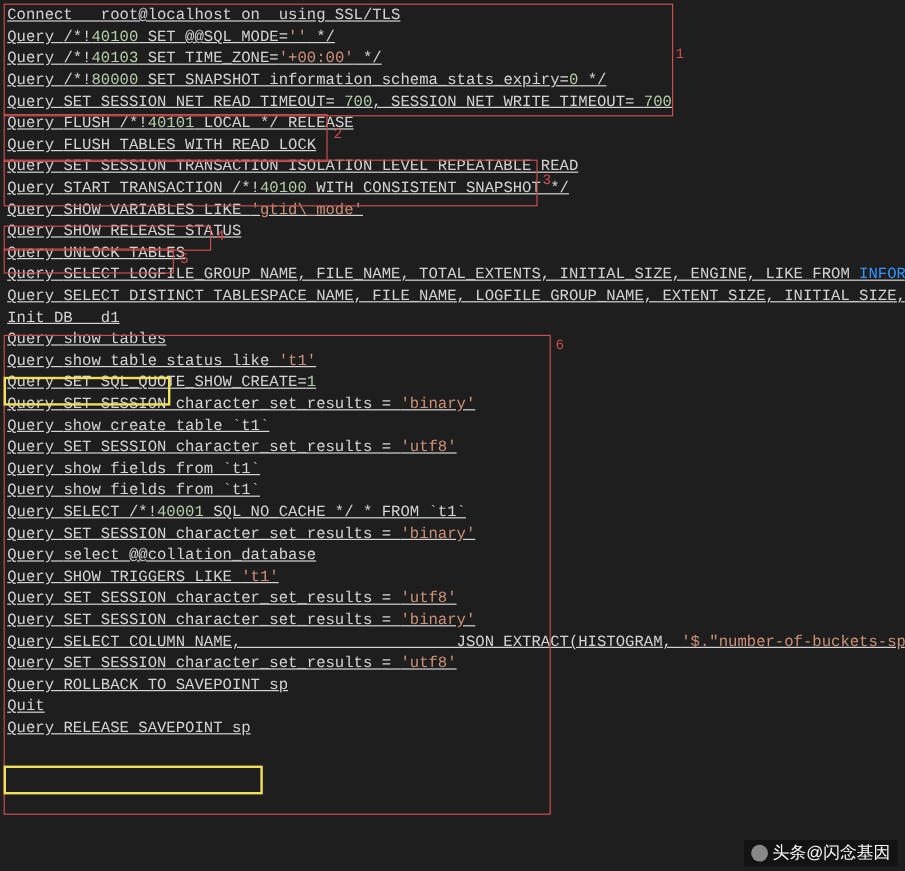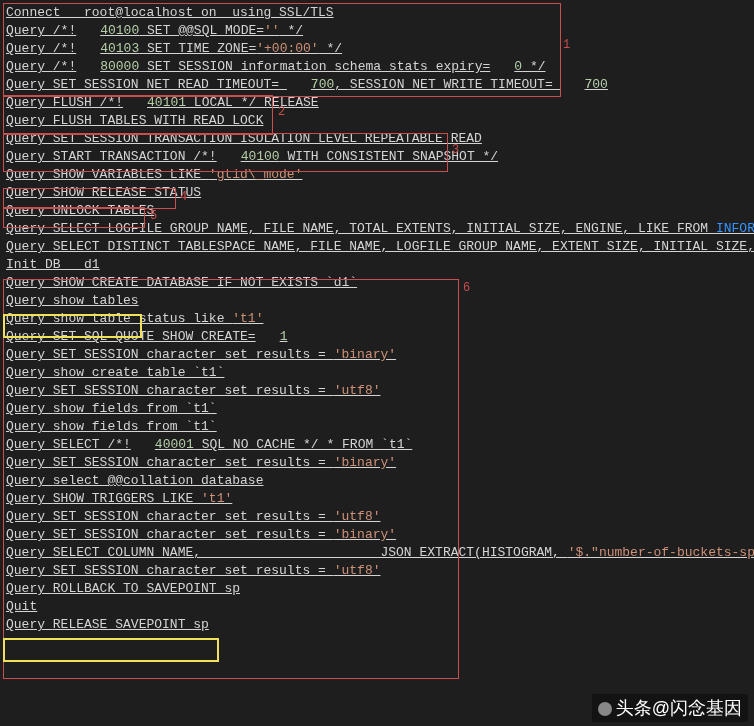--- a/index.html
+++ b/index.html
@@ -17,21 +17,21 @@
   .terminal {
     padding: 4px 6px;
     line-height: 18px;
     text-decoration: underline;
   }
   .line {
     white-space: pre;
     position: relative;
   }
   .kw { color: #d4d4d4; }
-  .num { color: #b5cea8; margin-left: 24px; }
+  .num { color: #b5cea8; }
   .str { color: #ce9178; }
   .info { color: #3794ff; }
   .box {
     position: absolute;
     border: 1px solid #c94e4e;
     pointer-events: none;
     z-index: 5;
   }
   .box-yellow {
     border: 2px solid #f1e05a;
@@ -41,54 +41,53 @@
     color: #c94e4e;
     font-size: 12px;
     z-index: 6;
   }
   .watermark {
     position: absolute;
     right: 6px;
     bottom: 4px;
     color: #fff;
     background: rgba(0,0,0,0.35);
-    font-size: 18px;
+    font-size: 14px;
     padding: 2px 6px;
     z-index: 10;
     font-family: sans-serif;
   }
   .watermark .avatar {
     display:inline-block;
     width:14px; height:14px;
     border-radius:50%;
     background:#888;
     vertical-align:middle;
     margin-right:4px;
   }
 </style>
 </head>
 <body>
 
 <div class="terminal" id="terminal">
     <div class="line"><span class="kw">Connect   </span><span class="kw">root@localhost on  using SSL/TLS</span></div>
     <div class="line"><span class="kw">Query </span><span class="kw">/*!</span><span class="num">40100</span><span class="kw"> SET @@SQL_MODE=</span><span class="str">''</span><span class="kw"> */</span></div>
     <div class="line"><span class="kw">Query </span><span class="kw">/*!</span><span class="num">40103</span><span class="kw"> SET TIME_ZONE=</span><span class="str">'+00:00'</span><span class="kw"> */</span></div>
-    <div class="line"><span class="kw">Query </span><span class="kw">/*!</span><span class="num">80000</span><span class="kw"> SET SESSION information_schema_stats_expiry=</span><span class="num">0</span><span class="kw"> */</span></div>
+    <div class="line"><span class="kw">Query </span><span class="kw">/*!</span><span class="num">80000</span><span class="kw"> SET SNAPSHOT information_schema_stats_expiry=</span><span class="num">0</span><span class="kw"> */</span></div>
     <div class="line"><span class="kw">Query </span><span class="kw">SET SESSION NET_READ_TIMEOUT= </span><span class="num">700</span><span class="kw">, SESSION NET_WRITE_TIMEOUT= </span><span class="num">700</span></div>
     <div class="line"><span class="kw">Query </span><span class="kw">FLUSH /*!</span><span class="num">40101</span><span class="kw"> LOCAL */ RELEASE</span></div>
     <div class="line"><span class="kw">Query </span><span class="kw">FLUSH TABLES WITH READ LOCK</span></div>
     <div class="line"><span class="kw">Query </span><span class="kw">SET SESSION TRANSACTION ISOLATION LEVEL REPEATABLE READ</span></div>
     <div class="line"><span class="kw">Query </span><span class="kw">START TRANSACTION /*!</span><span class="num">40100</span><span class="kw"> WITH CONSISTENT SNAPSHOT */</span></div>
     <div class="line"><span class="kw">Query </span><span class="kw">SHOW VARIABLES LIKE </span><span class="str">'gtid\_mode'</span></div>
     <div class="line"><span class="kw">Query </span><span class="kw">SHOW RELEASE STATUS</span></div>
     <div class="line"><span class="kw">Query </span><span class="kw">UNLOCK TABLES</span></div>
     <div class="line"><span class="kw">Query </span><span class="kw">SELECT LOGFILE_GROUP_NAME, FILE_NAME, TOTAL_EXTENTS, INITIAL_SIZE, ENGINE, LIKE FROM </span><span class="info">INFORMATION_SCH</span></div>
     <div class="line"><span class="kw">Query </span><span class="kw">SELECT DISTINCT TABLESPACE_NAME, FILE_NAME, LOGFILE_GROUP_NAME, EXTENT_SIZE, INITIAL_SIZE, ENGINE FRO</span></div>
     <div class="line"><span class="kw">Init DB   </span><span class="kw">d1</span></div>
-    <div class="line"><span class="kw">Query </span><span class="kw">SHOW CREATE DATABASE IF NOT EXISTS `d1`</span></div>
     <div class="line"><span class="kw">Query </span><span class="kw">show tables</span></div>
     <div class="line"><span class="kw">Query </span><span class="kw">show table status like </span><span class="str">'t1'</span></div>
     <div class="line"><span class="kw">Query </span><span class="kw">SET SQL_QUOTE_SHOW_CREATE=</span><span class="num">1</span></div>
     <div class="line"><span class="kw">Query </span><span class="kw">SET SESSION character_set_results = </span><span class="str">'binary'</span></div>
     <div class="line"><span class="kw">Query </span><span class="kw">show create table `t1`</span></div>
     <div class="line"><span class="kw">Query </span><span class="kw">SET SESSION character_set_results = </span><span class="str">'utf8'</span></div>
     <div class="line"><span class="kw">Query </span><span class="kw">show fields from `t1`</span></div>
     <div class="line"><span class="kw">Query </span><span class="kw">show fields from `t1`</span></div>
     <div class="line"><span class="kw">Query </span><span class="kw">SELECT /*!</span><span class="num">40001</span><span class="kw"> SQL_NO_CACHE */ * FROM `t1`</span></div>
     <div class="line"><span class="kw">Query </span><span class="kw">SET SESSION character_set_results = </span><span class="str">'binary'</span></div>

